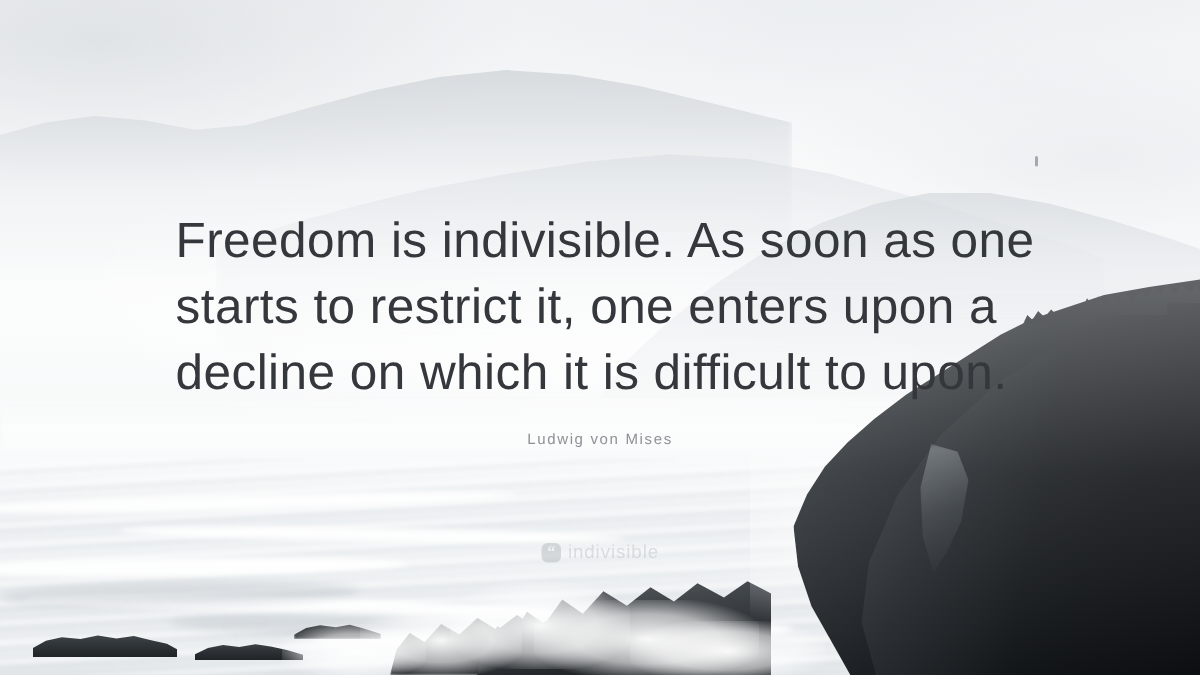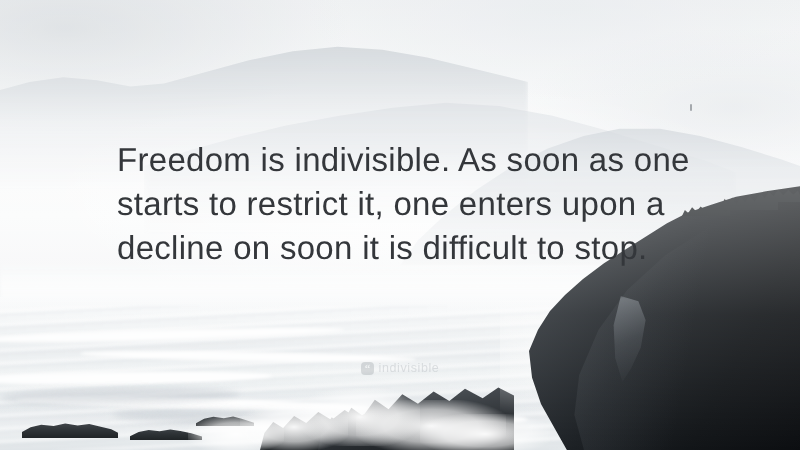--- a/index.html
+++ b/index.html
@@ -443,22 +443,23 @@
     <div class="veg v2"></div>
     <div class="veg v1"></div>
     <div class="veg v3"></div>
 
     <div class="wash"></div>
   </div>
 
   <div class="content">
     <p class="quote">Freedom is indivisible. As soon as one
 starts to restrict it, one enters upon a
-decline on soon it is difficult to stop.</p>
-
+decline on which it is difficult to upon.</p>
+
+    <div class="author">Ludwig von Mises</div>
   </div>
 
   <div class="watermark">
     <span class="wm-badge">“</span>
     <span class="wm-text">indivisible</span>
   </div>
 
 </div>
 
 </body></html>

